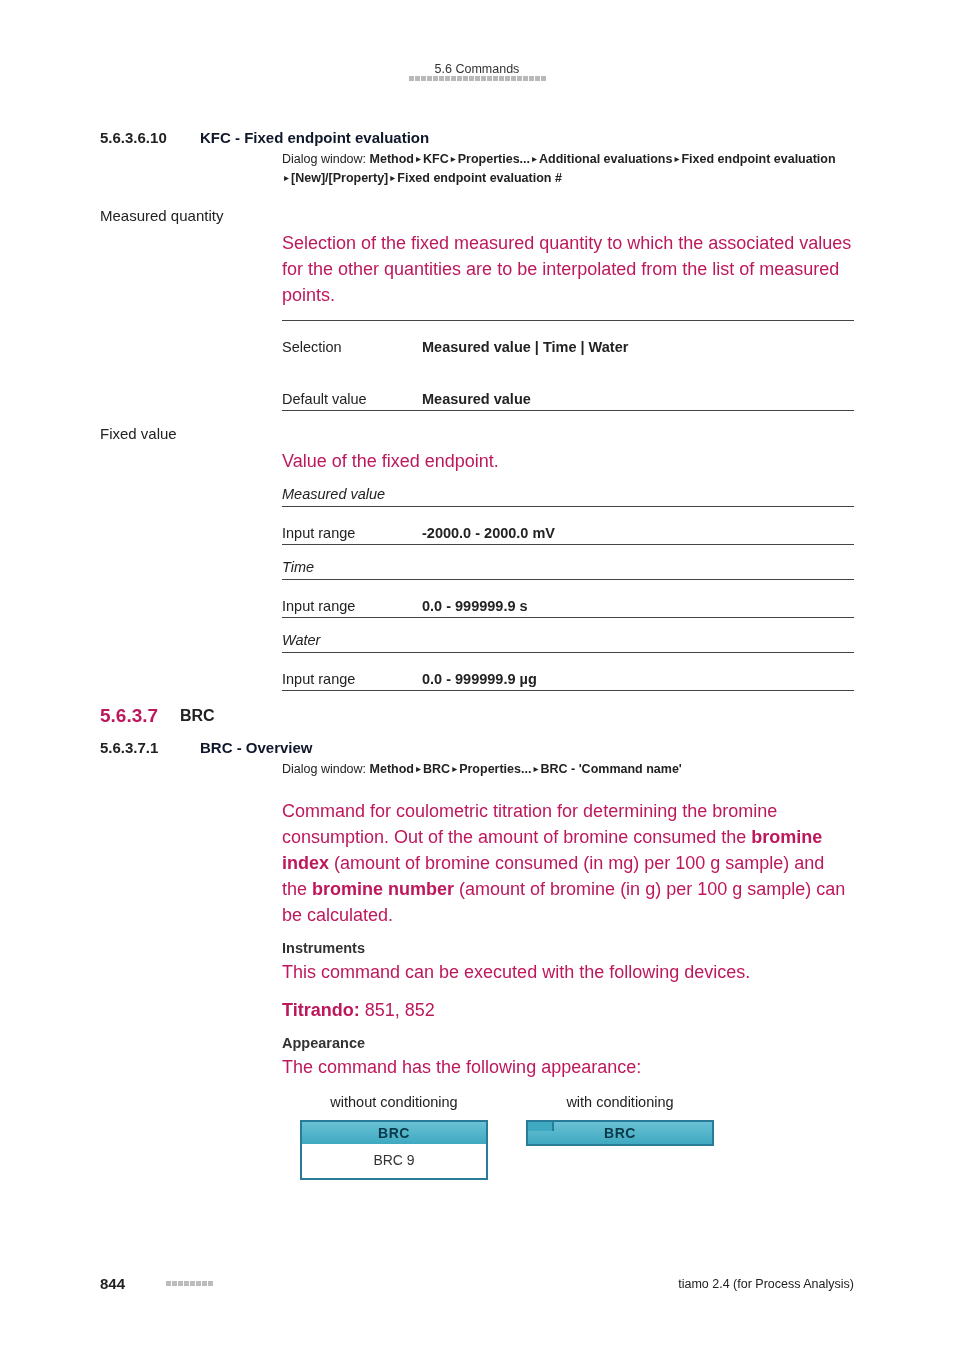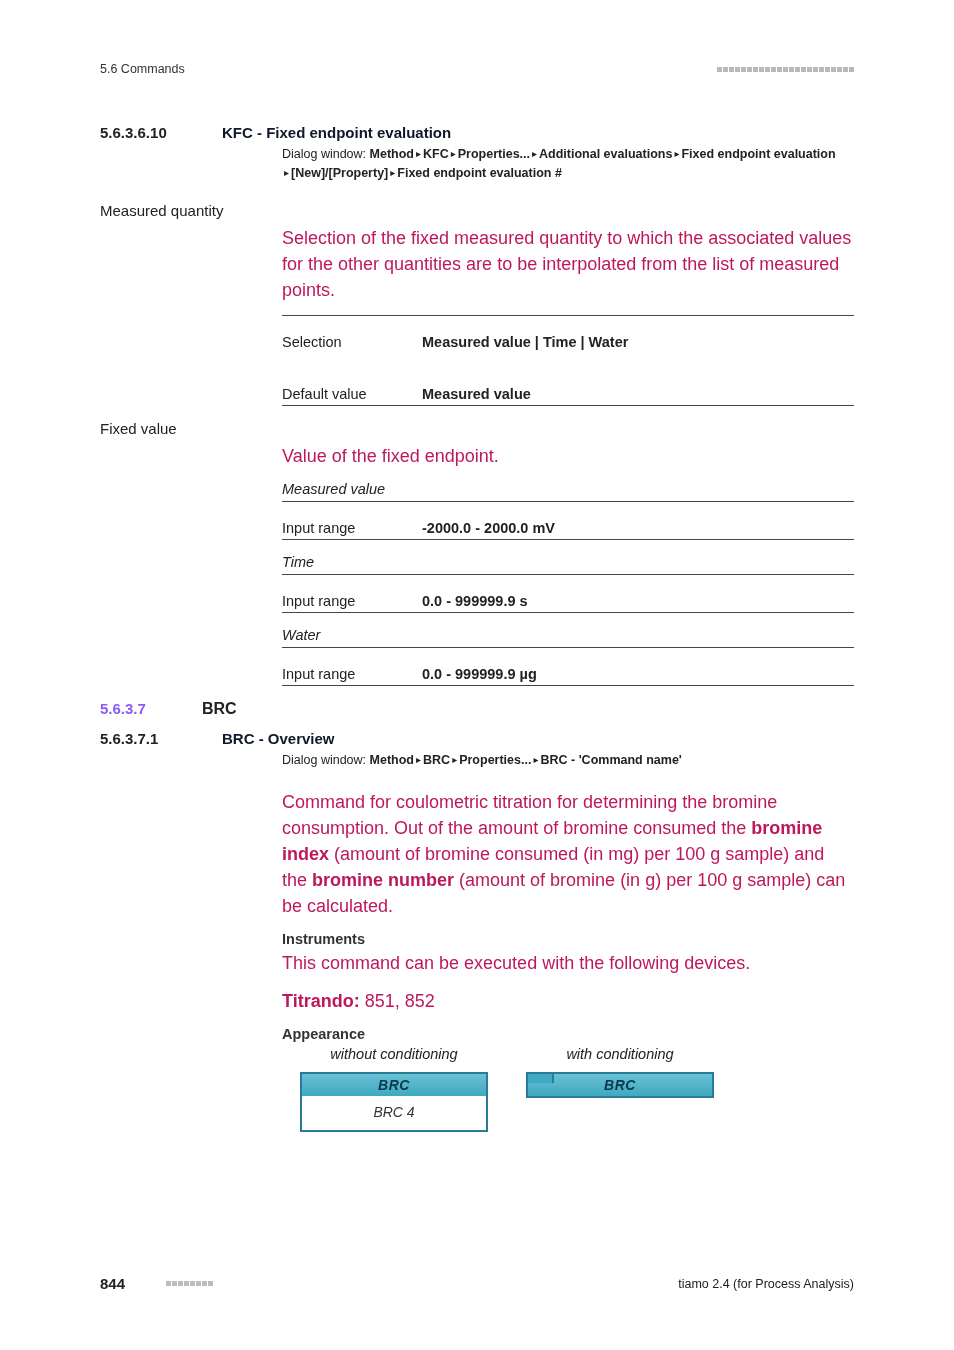--- a/index.html
+++ b/index.html
@@ -11,52 +11,52 @@
     position: relative;
   }
   .page {
     padding: 62px 100px 0 100px;
   }
   .topbar {
     display: flex;
     justify-content: space-between;
     align-items: center;
     margin-bottom: 48px;
+    flex-direction: column;
   }
   .breadcrumb-top {
     font-size: 12.5px;
     color: #333;
   }
   .ticks {
     display: flex;
     gap: 1px;
   }
   .ticks span {
     width: 5px; height: 5px; background: #b9b9b9;
     display: inline-block;
   }
   .row {
     display: flex;
-    align-items: flex-start;
-    gap: 22px;
+    align-items: center;
     margin-bottom: 4px;
   }
   .secnum {
     width: 80px;
     flex: 0 0 80px;
     font-weight: 700;
     font-size: 15px;
     color: #222;
   }
   .secnum-sub {
     width: 80px;
     flex: 0 0 80px;
     font-weight: 700;
-    font-size: 15px;
-    color: #8b5cf6;
+    font-size: 19px;
+    color: #be185d;
   }
   .sectitle {
     font-weight: 700;
     font-size: 15px;
     color: #0f172a;
   }
   .sectitle-big {
     font-weight: 700;
     font-size: 16px;
     color: #222;
@@ -101,23 +101,22 @@
   .subhead {
     font-weight: 700;
     font-size: 14.5px;
     color: #333;
     margin-top: 12px;
     margin-bottom: 3px;
   }
   .appear-row {
     display: flex;
     gap: 38px;
-    margin-top: 4px;
+    margin-top: 14px;
     margin-left: 18px;
-    font-style: italic;
   }
   .appear-col {
     text-align: center;
   }
   .appear-label {
     font-size: 14.5px;
     margin-bottom: 10px;
   }
   .cmd-block {
     width: 188px;
@@ -282,27 +281,28 @@
     </div>
     <div class="para">
       <span>Command for coulometric titration for determining the bromine consumption. Out of the amount of bromine consumed the </span><span class="bold">bromine index</span><span> (amount of bromine consumed (in mg) per 100 g sample) and the </span><span class="bold">bromine number</span><span> (amount of bromine (in g) per 100 g sample) can be calculated.</span>
     </div>
 
     <div class="subhead">Instruments</div>
     <div class="para">This command can be executed with the following devices.</div>
     <div class="para"><span class="bold">Titrando:</span><span> 851, 852</span></div>
 
     <div class="subhead">Appearance</div>
+    <div class="para" style="margin-bottom:4px">The command has the following appearance:</div>
 
     <div class="appear-row">
       <div class="appear-col">
         <div class="appear-label">without conditioning</div>
         <div class="cmd-block">
           <div class="cmd-title">BRC</div>
-          <div class="cmd-body">BRC 4</div>
+          <div class="cmd-body">BRC 9</div>
         </div>
       </div>
       <div class="appear-col">
         <div class="appear-label">with conditioning</div>
         <div class="cmd-block">
           <div class="cmd-notch"></div>
           <div class="cmd-title">BRC</div>
         </div>
       </div>
     </div>

